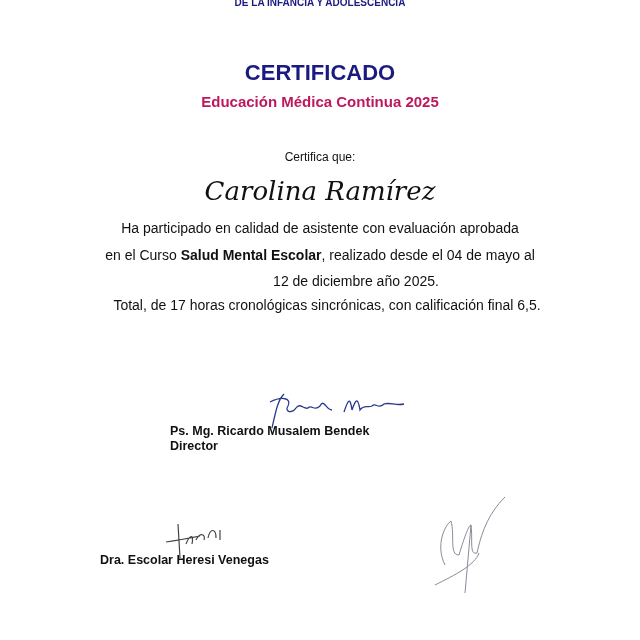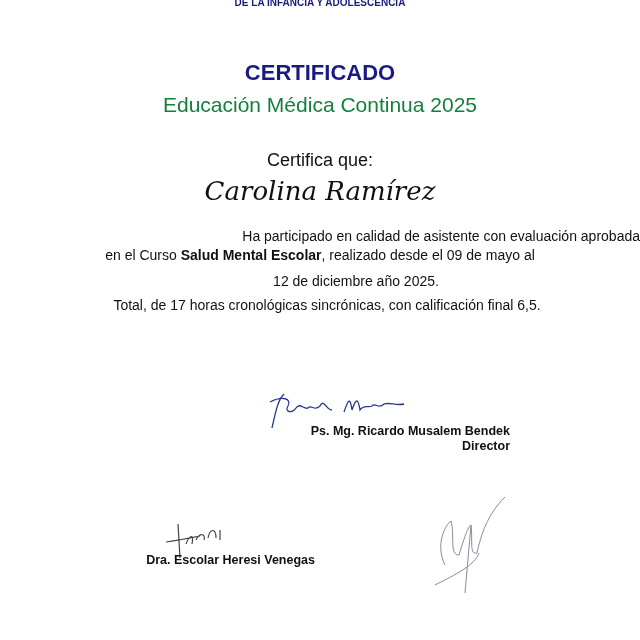--- a/index.html
+++ b/index.html
@@ -1,39 +1,39 @@
 <!DOCTYPE html>
 <html><head>
 <meta charset="utf-8">
 <style>
   html, body { margin:0; padding:0; }
   body { width:640px; height:640px; background:#ffffff; position:relative; overflow:hidden; font-family:"Liberation Sans", sans-serif; }
   .abs { position:absolute; left:0; width:640px; text-align:center; }
   .org { top:-3px; font-size:10px; font-weight:bold; color:#1a1a80; }
   .title { top:60px; font-size:22px; font-weight:bold; color:#1a1a80; }
-  .subtitle { top:93px; font-size:21px; font-weight:normal; color:#15803d; }
-  .certifica { top:150px; font-size:18px; color:#111; }
+  .subtitle { top:93px; font-size:15px; font-weight:bold; color:#be185d; }
+  .certifica { top:150px; font-size:12px; color:#111; }
   .name { top:176px; font-size:26px; font-style:italic; font-family:"DejaVu Serif", serif; color:#111; }
   .body-line { font-size:14px; color:#111; }
-  .l1 { top:228px;text-align:right; } .l2 { top:247px; } .l3 { top:273px;padding-left:36px; } .l4 { top:297px;padding-left:7px; }
-  .sig-block { position:absolute; text-align:right; font-size:12.5px; font-weight:bold; color:#111; line-height:15px; }
+  .l1 { top:220px; } .l2 { top:247px; } .l3 { top:273px;padding-left:36px; } .l4 { top:297px;padding-left:7px; }
+  .sig-block { position:absolute; text-align:left; font-size:12.5px; font-weight:bold; color:#111; line-height:15px; }
   .sig-svg { position:absolute; }
 </style>
 </head>
 <body>
 
 <div class="abs org">DE LA INFANCIA Y ADOLESCENCIA</div>
 <div class="abs title">CERTIFICADO</div>
 <div class="abs subtitle">Educación Médica Continua 2025</div>
 
 <div class="abs certifica">Certifica que:</div>
 <div class="abs name">Carolina Ramírez</div>
 
 <div class="abs body-line l1">Ha participado en calidad de asistente con evaluación aprobada</div>
-<div class="abs body-line l2"><span>en el Curso </span><b>Salud Mental Escolar</b><span>, realizado desde el 09 de mayo al</span></div>
+<div class="abs body-line l2"><span>en el Curso </span><b>Salud Mental Escolar</b><span>, realizado desde el 04 de mayo al</span></div>
 <div class="abs body-line l3">12 de diciembre año 2025.</div>
 <div class="abs body-line l4">Total, de 17 horas cronológicas sincrónicas, con calificación final 6,5.</div>
 
 <svg class="sig-svg" style="left:262px;top:390px" width="150" height="40">
   <path d="M10 38 C14 20,16 10,22 4 M8 12 C20 6,30 8,26 16 C22 22,30 24,34 18 C38 12,42 20,46 18 C50 14,52 22,58 16 C62 8,64 20,70 20" fill="none" stroke="#2a3a8a" stroke-width="1.3"></path>
   <path d="M82 22 C86 10,88 6,90 20 C94 8,96 8,98 20 C102 14,106 18,110 16 C114 12,116 20,122 14 C128 12,134 16,142 14" fill="none" stroke="#2a3a8a" stroke-width="1.3"></path>
 </svg>
 <div class="sig-block" style="left:170px;top:424px;width:340px;">
   <div>Ps. Mg. Ricardo Musalem Bendek</div>
   <div>Director</div>

